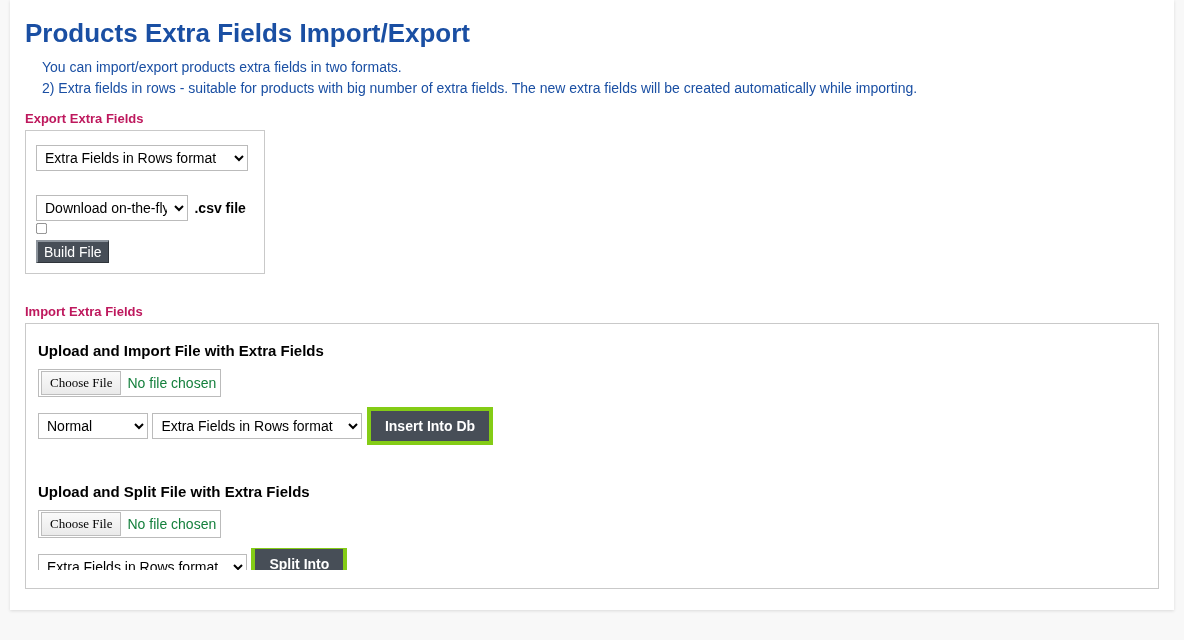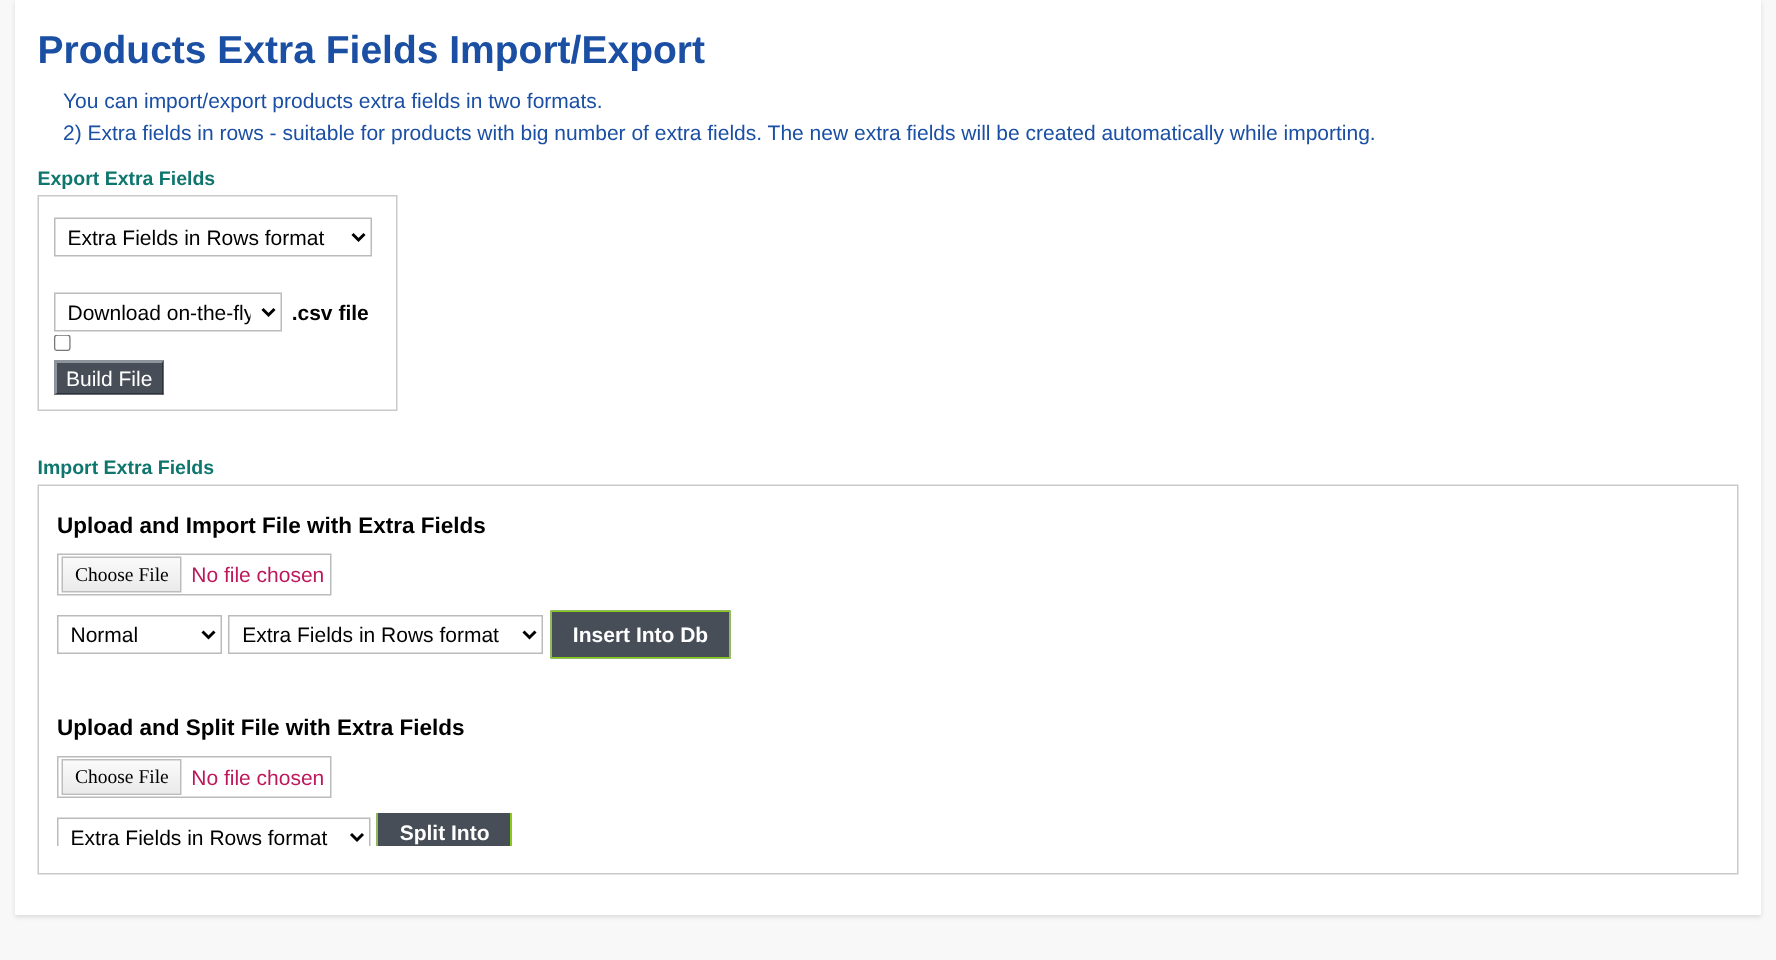--- a/index.html
+++ b/index.html
@@ -28,21 +28,21 @@
     .intro {
       margin: 6px 0 12px 32px;
       color: #1a4fa3;
       font-size: 14px;
       line-height: 1.5;
     }
     .intro p { margin: 0; }
     .section-label {
       font-size: 13px;
       font-weight: 700;
-      color: #0f766e;
+      color: #be185d;
       margin: 8px 0 4px 15px;
     }
     .export-box {
       border: 1px solid #c9c9c9;
       margin: 0 0 0 15px;
       padding: 14px 10px 10px 10px;
       width: 240px;
     }
     .import-box {
       border: 1px solid #c9c9c9;
@@ -102,29 +102,29 @@
       font-family: Liberation Serif, serif;
       font-size: 13px;
       padding: 3px 8px;
       background: linear-gradient(#fafafa, #eaeaea);
       border: 1px solid #bdbdbd;
       cursor: pointer;
     }
     .no-file {
       font-size: 14px;
       margin-left: 6px;
-      color: #be185d;
+      color: #15803d;
     }
     .action-btn {
       font-family: inherit;
       font-size: 14px;
       font-weight: 600;
       color: #fff;
       background: #474e57;
-      border: 1px solid #84cc16;
+      border: 4px solid #84cc16;
       padding: 7px 14px;
       cursor: pointer;
       vertical-align: middle;
     }
     .sel-normal { width: 110px; }
     .sel-format { width: 210px; }
     .sel-format-short { width: 209px; }
     .split-gap { height: 28px; }
     .cut-row {
       overflow: hidden;

